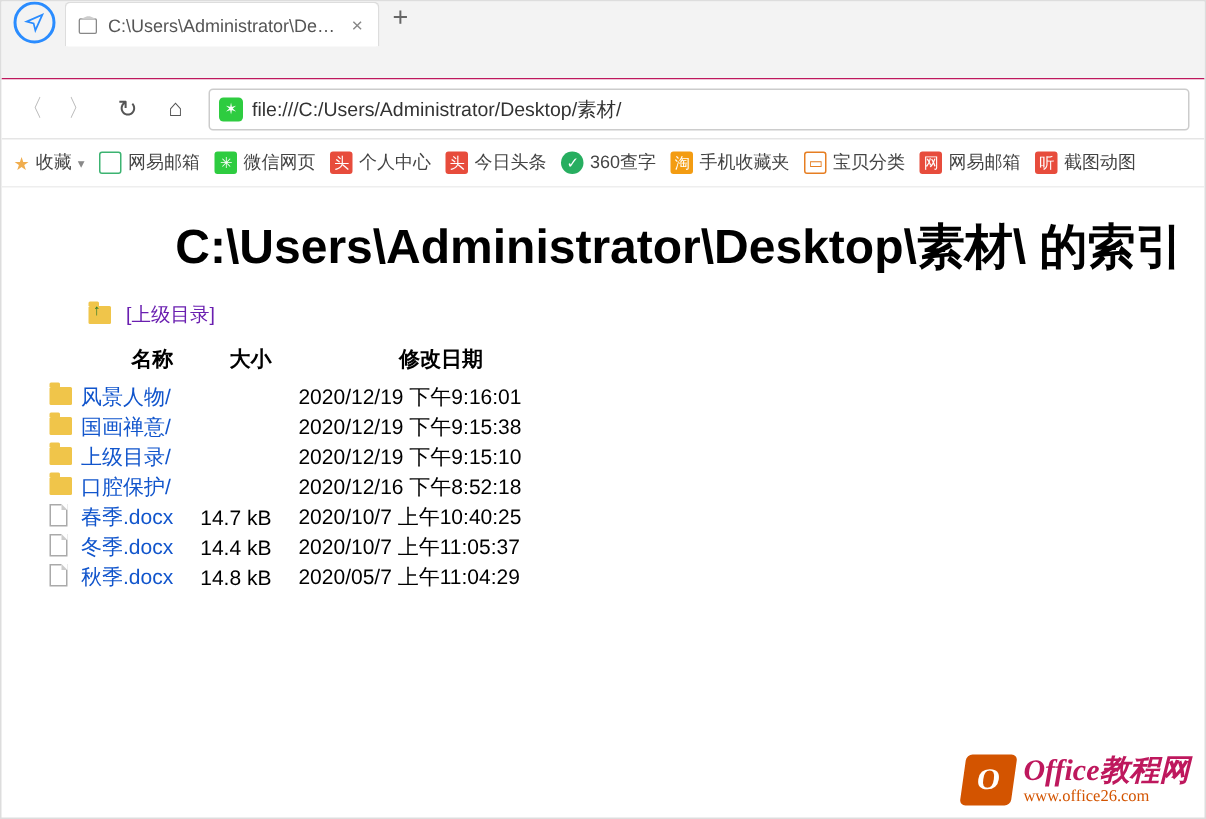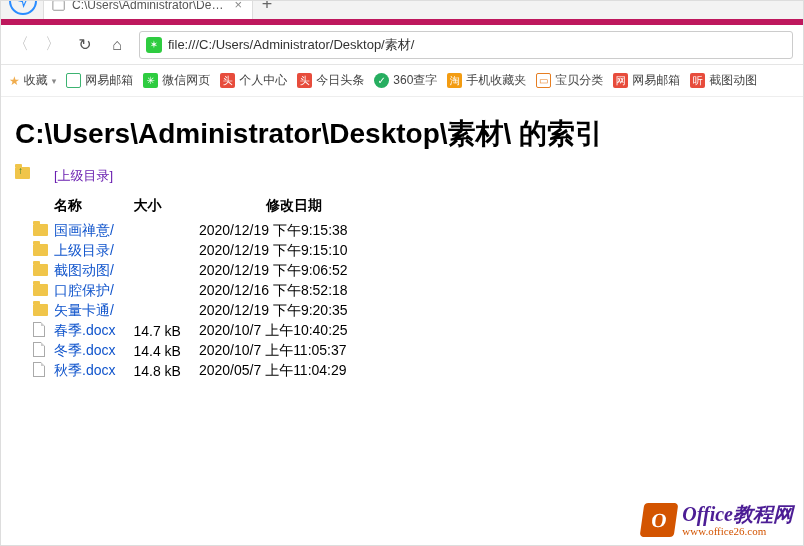--- a/index.html
+++ b/index.html
@@ -10,26 +10,26 @@
     width: 804px;
     height: 546px;
     background: #fff;
     position: relative;
     overflow: hidden;
     border: 1px solid #ddd;
   }
 
   
   .tabbar {
-    height: 24px;
+    height: 52px;
     background: #f3f3f3;
     display: flex;
-    align-items: flex-end;
+    align-items: flex-start;
     padding-left: 6px;
-    border-bottom: 6px solid #be185d;
+    border-bottom: 1px solid #be185d;
   }
   .app-icon {
     width: 28px; height: 28px;
     border: 2px solid #2a8cff;
     border-radius: 50%;
     margin: 0 6px 4px 2px;
     display: flex; align-items: center; justify-content: center;
   }
   .app-icon svg { display:block; }
   .tab {
@@ -91,52 +91,52 @@
     font-size:12px;
     color:#444;
     overflow:hidden;
     white-space:nowrap;
   }
   .bm { display:flex; align-items:center; gap:4px; }
   .bm-ico { width:15px; height:15px; border-radius:2px; display:inline-flex; align-items:center; justify-content:center; font-size:10px; color:#fff; }
 
   
   .content { padding: 12px 14px; }
-  h1 { font-family: "SimHei","Microsoft YaHei",sans-serif; font-size:28px; font-weight:bold; margin:6px 0 14px 0; }
-  .uplink { display:flex; align-items:flex-start; gap:24px; margin-bottom:10px; }
+  h1 { font-family: "SimHei","Microsoft YaHei",sans-serif; font-size:32px; font-weight:bold; margin:6px 0 14px 0;text-align:right; }
+  .uplink { display:flex; align-items:center; gap:10px; margin-bottom:10px;margin-left:44px; }
   .uplink a { color:#6a1fb0; text-decoration:none; }
   .folder-ico { width:15px; height:12px; background:#f0c54a; border-radius:1px; position:relative; display:inline-block; }
   .folder-ico::before { content:""; position:absolute; top:-3px; left:0; width:7px; height:3px; background:#f0c54a; border-radius:1px 1px 0 0; }
   .folder-up::after { content:"↑"; position:absolute; left:3px; top:-2px; font-size:10px; color:#2a7a2a; font-weight:bold; }
   .file-ico { width:12px; height:15px; border:1px solid #aaa; background:#fff; display:inline-block; position:relative; }
   .file-ico::after { content:""; position:absolute; right:-1px; top:-1px; border-top:4px solid #fff; border-left:4px solid #ccc; }
 
   table { border-collapse: collapse; margin-left: 18px; }
-  th { text-align:left; font-weight:bold; padding: 2px 18px 6px 0; font-size:14px; }
+  th { text-align:right; font-weight:bold; padding: 2px 18px 6px 0; font-size:14px; }
   th.date { text-align:center; padding-right:0; }
   td { padding: 1px 18px 1px 0; font-size:14px; vertical-align:middle; }
   td.icon-cell { padding-right:6px; }
   td.name a { color:#1155cc; text-decoration:none; }
   td.size { min-width:60px; }
   td.date { min-width:190px; }
 
   
   .watermark {
     position:absolute;
     right:10px; bottom:8px;
     display:flex; align-items:center; gap:6px;
   }
   .wm-ico {
     width:34px; height:34px; background:#d35400;
     border-radius:4px; transform:skewX(-8deg);
     display:flex; align-items:center; justify-content:center;
     color:#fff; font-weight:bold; font-size:20px; font-family:Georgia,serif;
   }
   .wm-text { line-height:1.1; font-family:"Microsoft YaHei"; }
-  .wm-text .line1 { color:#4c1d95; font-size:20px; font-weight:bold; font-style:italic; }
+  .wm-text .line1 { color:#be185d; font-size:20px; font-weight:bold; font-style:italic; }
   .wm-text .line2 { color:#d35400; font-size:11px; }
 </style>
 </head>
 <body>
 
 <div class="tabbar">
   <div class="app-icon">
     <svg width="14" height="14" viewBox="0 0 24 24">
         <path fill="none" stroke="#2a8cff" stroke-width="2" d="M3 11l18-8-8 18-2-8-8-2z"></path>
       </svg>
@@ -222,47 +222,41 @@
       <tr>
         <th></th>
         <th>名称</th>
         <th>大小</th>
         <th class="date">修改日期</th>
       </tr>
     </thead>
     <tbody id="rows">
         <tr>
           <td class="icon-cell"><span class="folder-ico"></span></td>
+          <td class="name"><a href="#">风景人物/</a></td>
+          <td class="size"></td>
+          <td class="date">2020/12/19 下午9:16:01</td>
+        </tr>
+        <tr>
+          <td class="icon-cell"><span class="folder-ico"></span></td>
           <td class="name"><a href="#">国画禅意/</a></td>
           <td class="size"></td>
           <td class="date">2020/12/19 下午9:15:38</td>
         </tr>
         <tr>
           <td class="icon-cell"><span class="folder-ico"></span></td>
           <td class="name"><a href="#">上级目录/</a></td>
           <td class="size"></td>
           <td class="date">2020/12/19 下午9:15:10</td>
         </tr>
         <tr>
           <td class="icon-cell"><span class="folder-ico"></span></td>
-          <td class="name"><a href="#">截图动图/</a></td>
-          <td class="size"></td>
-          <td class="date">2020/12/19 下午9:06:52</td>
-        </tr>
-        <tr>
-          <td class="icon-cell"><span class="folder-ico"></span></td>
           <td class="name"><a href="#">口腔保护/</a></td>
           <td class="size"></td>
           <td class="date">2020/12/16 下午8:52:18</td>
-        </tr>
-        <tr>
-          <td class="icon-cell"><span class="folder-ico"></span></td>
-          <td class="name"><a href="#">矢量卡通/</a></td>
-          <td class="size"></td>
-          <td class="date">2020/12/19 下午9:20:35</td>
         </tr>
         <tr>
           <td class="icon-cell"><span class="file-ico"></span></td>
           <td class="name"><a href="#">春季.docx</a></td>
           <td class="size">14.7 kB</td>
           <td class="date">2020/10/7 上午10:40:25</td>
         </tr>
         <tr>
           <td class="icon-cell"><span class="file-ico"></span></td>
           <td class="name"><a href="#">冬季.docx</a></td>

